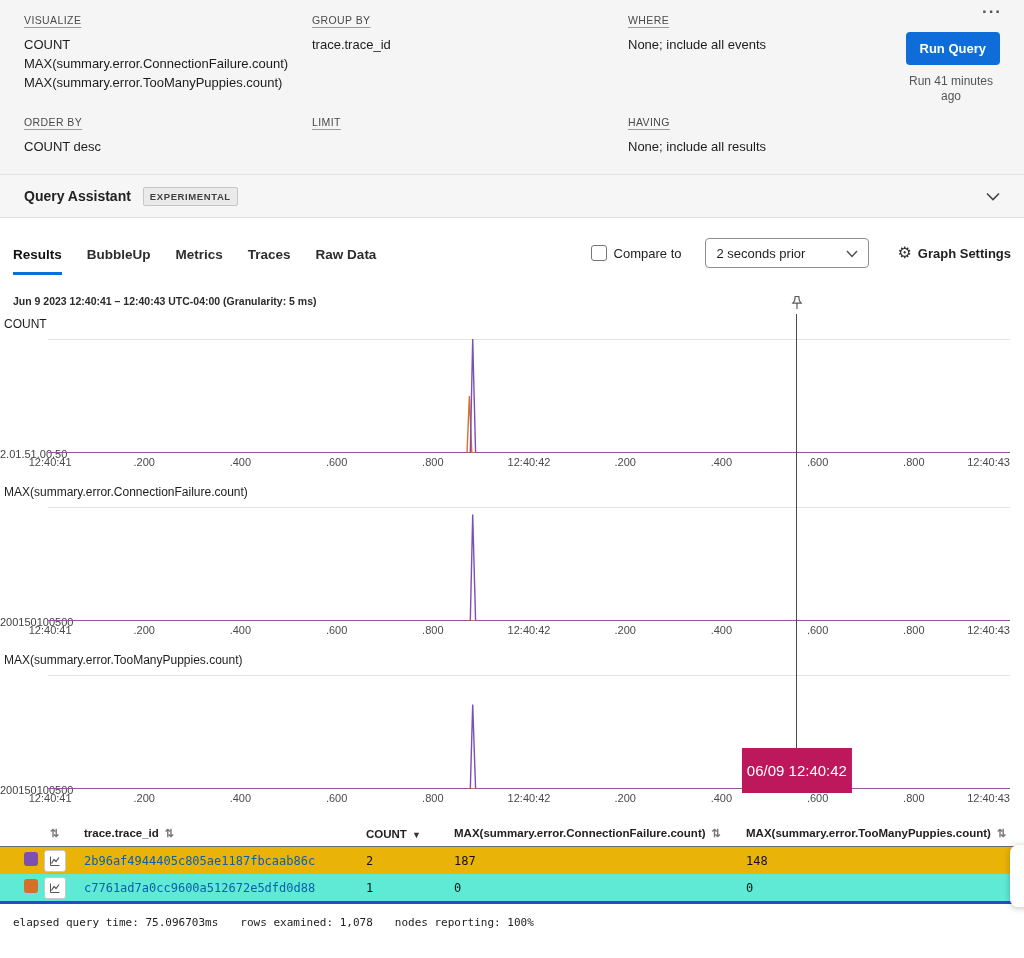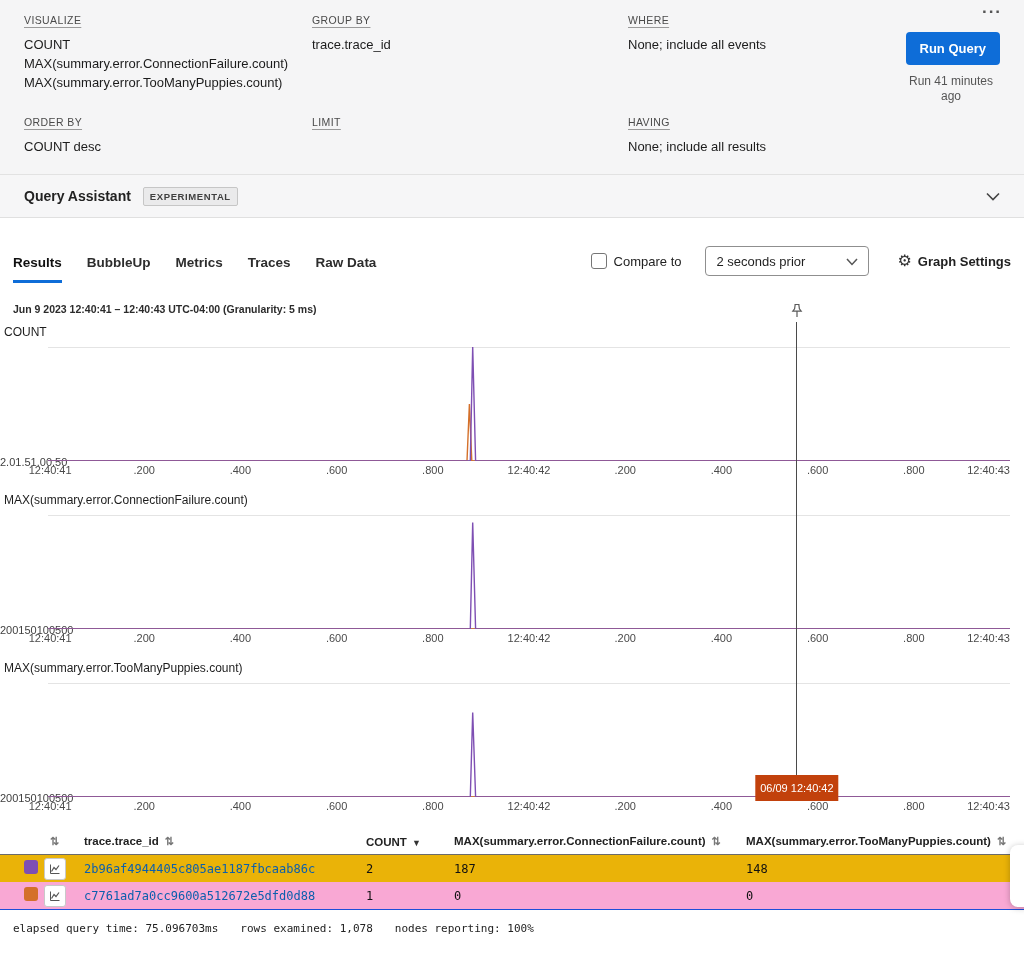--- a/index.html
+++ b/index.html
@@ -19,21 +19,21 @@
   .run-btn{margin-top:18px;background:#0e6dd8;color:#fff;border:none;border-radius:4px;
     font-family:"Liberation Sans",sans-serif;font-size:13px;font-weight:700;padding:9px 14px;cursor:pointer;}
   .run-ago{margin-top:9px;font-size:12px;color:#555;width:98px;text-align:center;line-height:15px;}
   
   .qa{background:#f6f6f7;border-bottom:1px solid #e0e0e0;height:42px;display:flex;align-items:center;padding:0 24px;}
   .qa-title{font-size:14px;font-weight:700;color:#222;}
   .qa-badge{margin-left:12px;font-size:9.5px;font-weight:700;letter-spacing:.6px;color:#3f3f3f;
     background:#eaeaeb;border:1px solid #c6c6c6;border-radius:2px;padding:3px 6px;}
   .qa-chevron{margin-left:auto;display:flex;align-items:center;cursor:pointer;}
   
-  .tabbar{margin:28px 13px 0;display:flex;align-items:flex-end;}
+  .tabbar{margin:20px 13px 0;display:flex;align-items:flex-end;}
   .tab{font-size:13.5px;font-weight:700;color:#2d2d2d;padding:4px 0 10px;margin-right:25px;
     border-bottom:3px solid transparent;cursor:pointer;white-space:nowrap;}
   .tab.active{color:#101010;border-bottom-color:#0e6dd8;}
   .controls{margin-left:auto;display:flex;align-items:center;padding-bottom:7px;gap:12px;}
   .compare{display:flex;align-items:center;font-size:13px;color:#222;cursor:pointer;}
   .cbox{width:14px;height:14px;border:1.5px solid #767676;border-radius:3px;background:#fff;margin-right:7px;display:inline-block;}
   .select{display:flex;align-items:center;justify-content:space-between;width:164px;height:30px;box-sizing:border-box;
     border:1px solid #8f8f8f;border-radius:4px;padding:0 10px;font-size:13px;color:#1f1f1f;background:#fff;margin-left:12px;cursor:pointer;}
   .gsettings{display:flex;align-items:center;margin-left:16px;cursor:pointer;}
   .gear{font-size:16px;color:#333;margin-right:6px;line-height:1;}
@@ -50,27 +50,27 @@
   .plot{flex:1;position:relative;}
   .plot svg{display:block;width:100%;height:114px;}
   .xticks{position:relative;height:15px;margin:3px 14px 14px 48px;font-size:11px;color:#4a4a4a;}
   .xticks span{position:absolute;transform:translateX(-50%);white-space:nowrap;}
   .xticks span:first-child{transform:translateX(-45%);}
   .xticks span:last-child{transform:translateX(-100%);}
   .crosshair{position:absolute;top:0;bottom:32px;width:16px;margin-left:-8px;
     display:flex;flex-direction:column;align-items:center;z-index:6;pointer-events:auto;}
   .ch-line{width:1px;flex:1;background:#4a4a4a;}
   .ch-chip{position:absolute;bottom:-18px;left:50%;transform:translateX(-50%);
-    background:#c2410c;color:#fff;font-size:11px;padding:7px 5px;white-space:nowrap;}
+    background:#be185d;color:#fff;font-size:15px;padding:14px 5px;white-space:nowrap;}
   
   .tbl{margin-top:10px;font-size:12px;}
   .trow{display:grid;grid-template-columns:44px 40px 282px 88px 292px 1fr;align-items:center;height:27px;}
   .thead{height:25px;border-bottom:1px solid #6b6b6b;font-size:11.5px;font-weight:600;color:#222;}
   .trow.r0{background:#eab308;}
-  .trow.r1{background:#f9a8d4;border-bottom:1px solid #1d4ed8;}
+  .trow.r1{background:#5eead4;border-bottom:3px solid #1d4ed8;}
   .tc{padding:0 8px 0 0;overflow:hidden;white-space:nowrap;}
   .c1{padding-left:24px;}
   .c2{display:flex;justify-content:flex-start;}
   .sortg{color:#777;font-size:11px;margin-left:6px;}
   .desc{color:#333;font-size:9px;margin-left:5px;}
   .swatch{width:14px;height:14px;border-radius:3px;display:inline-block;}
   .gicon{width:20px;height:20px;border:1px solid #c9c9c9;border-radius:3px;background:#fff;
     display:inline-flex;align-items:center;justify-content:center;cursor:pointer;}
   .trace{font-family:"DejaVu Sans Mono",monospace;font-size:12px;color:#0b5fad;text-decoration:none;cursor:pointer;}
   .num{font-family:"DejaVu Sans Mono",monospace;font-size:12px;color:#111;}

